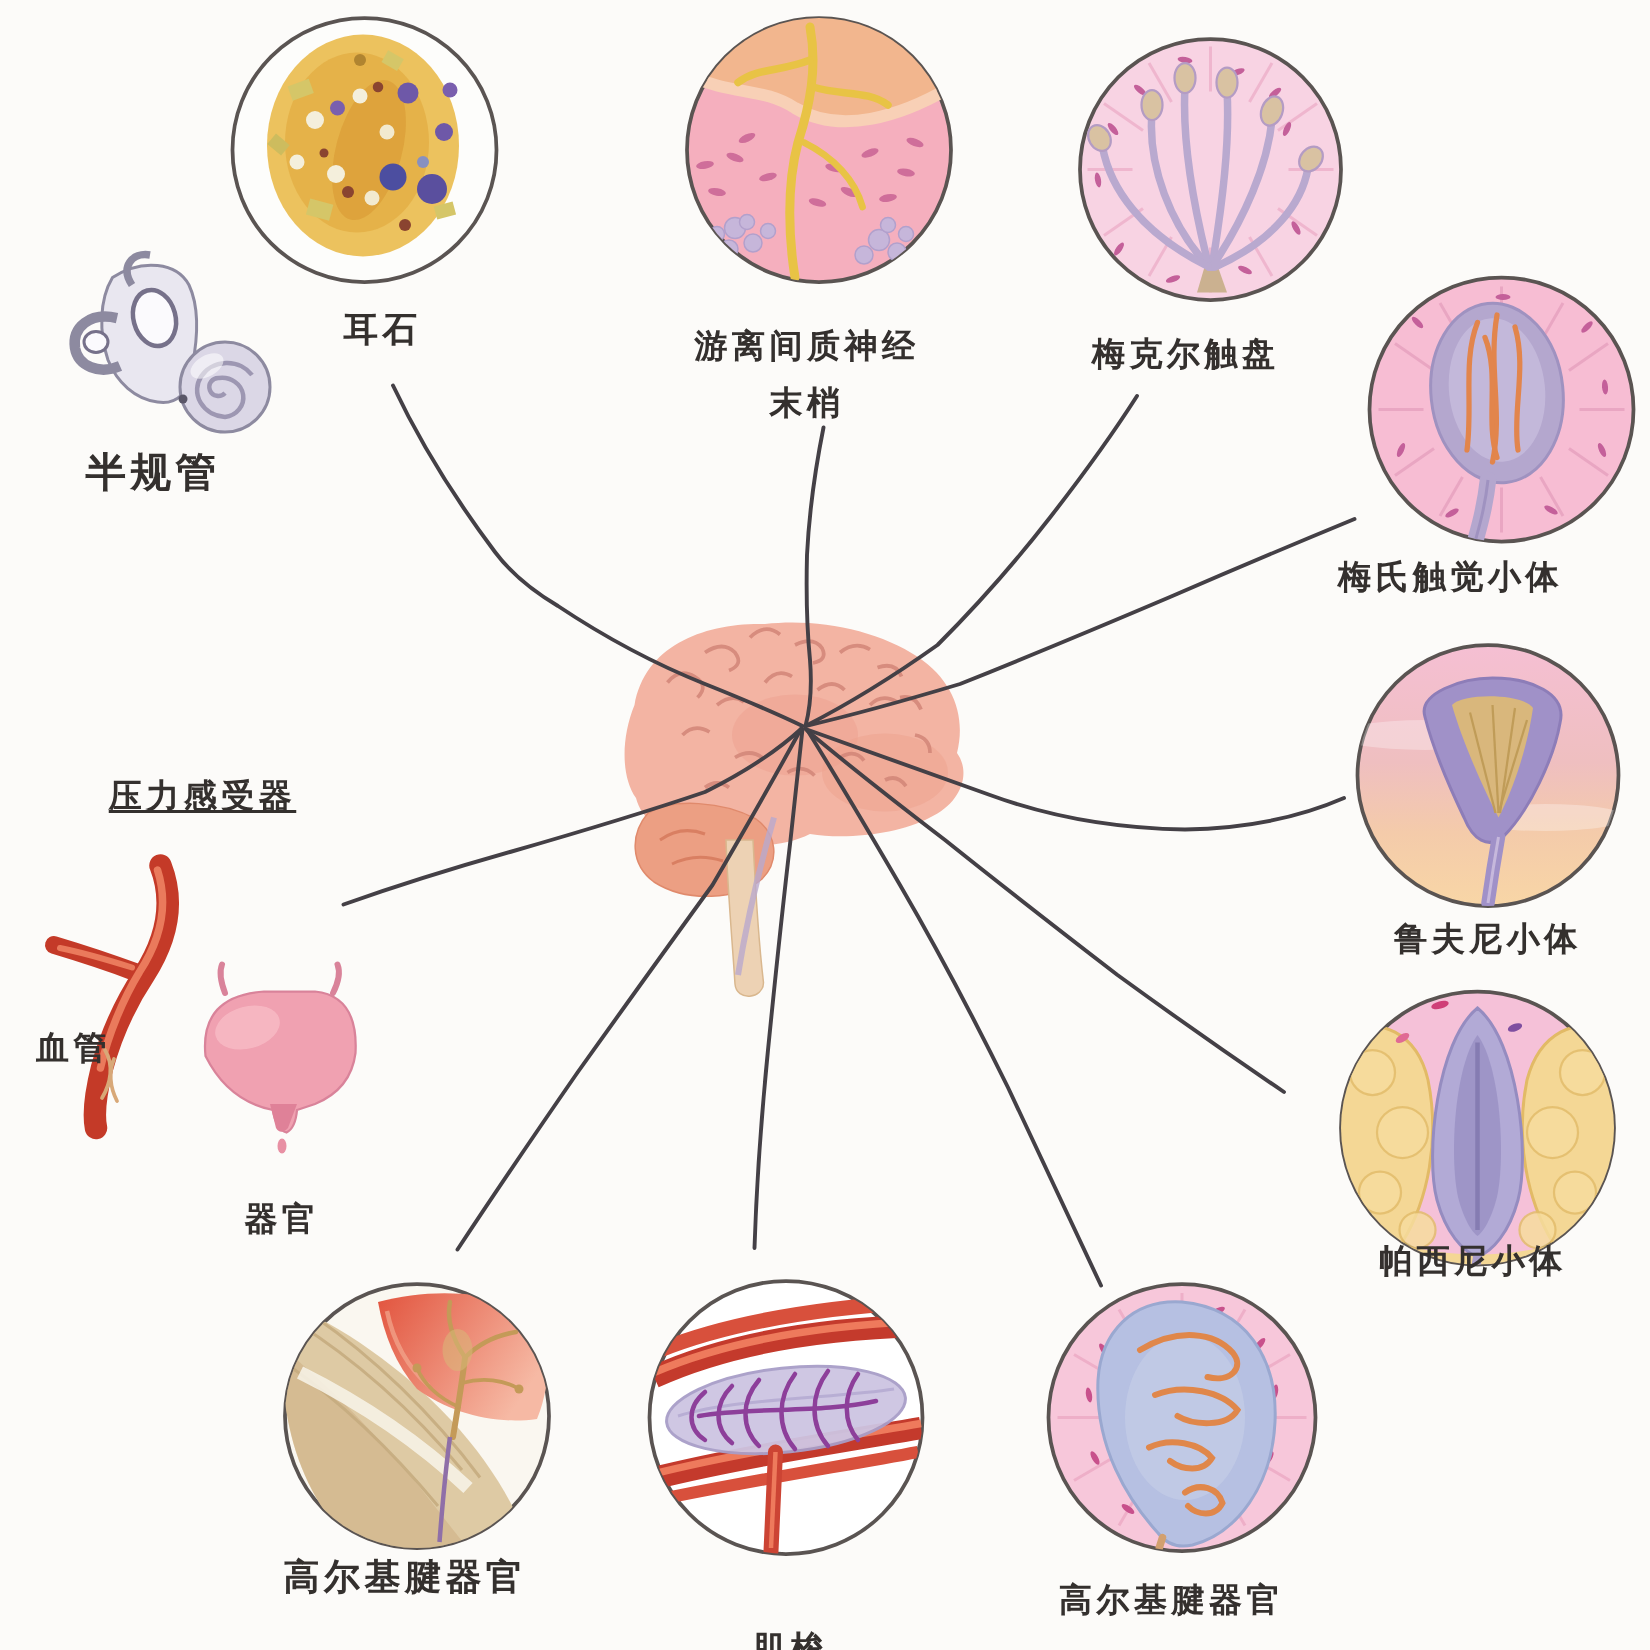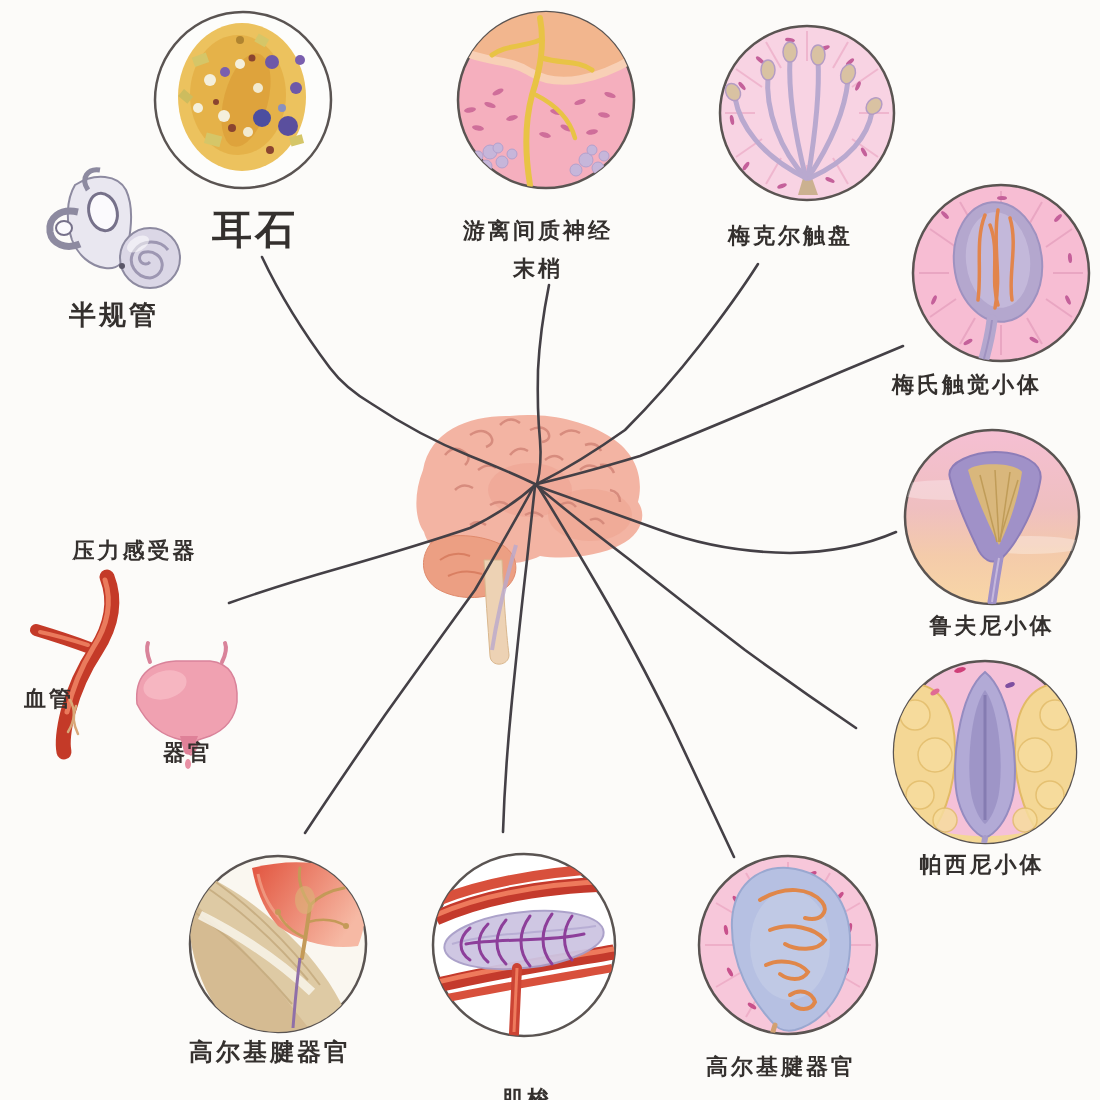--- a/index.html
+++ b/index.html
@@ -1,21 +1,21 @@
 <!DOCTYPE html>
 <html lang="zh"><head>
 <meta charset="utf-8">
 <style>
   html,body{margin:0;padding:0;background:#ffffff;}
   .stage{position:relative;width:1100px;height:1100px;background:#fcfbf9;overflow:hidden;
          font-family:"Liberation Serif","DejaVu Serif",serif;}
   .stage svg{position:absolute;left:0;top:0;}
   .lbl{position:absolute;color:#34302e;font-weight:600;text-align:center;
        letter-spacing:3px;line-height:1.18;white-space:normal;}
-  .fs27{font-size:27px;} .fs28{font-size:24px;} .fs29{font-size:22px;} .fs30{font-size:40px;}
+  .fs27{font-size:27px;} .fs28{font-size:24px;} .fs29{font-size:22px;} .fs30{font-size:23px;}
   .two-line{line-height:38px;}
 </style>
 </head>
 <body>
 
 <div class="stage">
 
 <svg width="1100" height="1100" viewBox="0 0 1100 1100">
   <defs>
     <clipPath id="clipOto">
@@ -444,22 +444,22 @@
     <ellipse cx="188" cy="764" rx="3" ry="5" fill="#e890a4"></ellipse>
     <ellipse cx="165" cy="685" rx="22" ry="14" fill="#f7bcc6" opacity="0.8" transform="rotate(-15 165 685)"></ellipse>
   </g>
 </svg>
 
 <div class="lbl fs30" style="left:185px;top:206px;width:140px;">耳石</div>
 <div class="lbl fs29 two-line" style="left:463px;top:212px;width:150px;">游离间质神经末梢</div>
 <div class="lbl fs29" style="left:698px;top:212px;width:185px;margin-top:11px;">梅克尔触盘</div>
 <div class="lbl fs29" style="left:860px;top:372px;width:214px;">梅氏触觉小体</div>
 <div class="lbl fs29" style="left:896px;top:613px;width:192px;">鲁夫尼小体</div>
-<div class="lbl fs29" style="left:886px;top:852px;width:192px;">帕西尼小体</div>
+<div class="lbl fs29" style="left:886px;top:828px;width:192px;">帕西尼小体</div>
 <div class="lbl fs29" style="left:688px;top:1054px;width:186px;">高尔基腱器官</div>
 <div class="lbl fs29" style="left:461px;top:1050px;width:132px;margin-top:36px;">肌梭</div>
 <div class="lbl fs28" style="left:166px;top:1038px;width:208px;">高尔基腱器官</div>
-<div class="lbl fs27" style="left:50px;top:300px;width:128px;">半规管</div>
-<div class="lbl fs29" style="left:45px;top:538px;width:180px;">压力感受器</div>
+<div class="lbl fs27" style="left:38px;top:300px;width:128px;">半规管</div>
+<div class="lbl fs29" style="left:45px;top:518px;width:180px;text-decoration:underline;">压力感受器</div>
 <div class="lbl fs29" style="left:5px;top:686px;width:88px;">血管</div>
-<div class="lbl fs29" style="left:147px;top:740px;width:82px;">器官</div>
+<div class="lbl fs29" style="left:147px;top:800px;width:82px;">器官</div>
 
 </div>
 
 </body></html>

